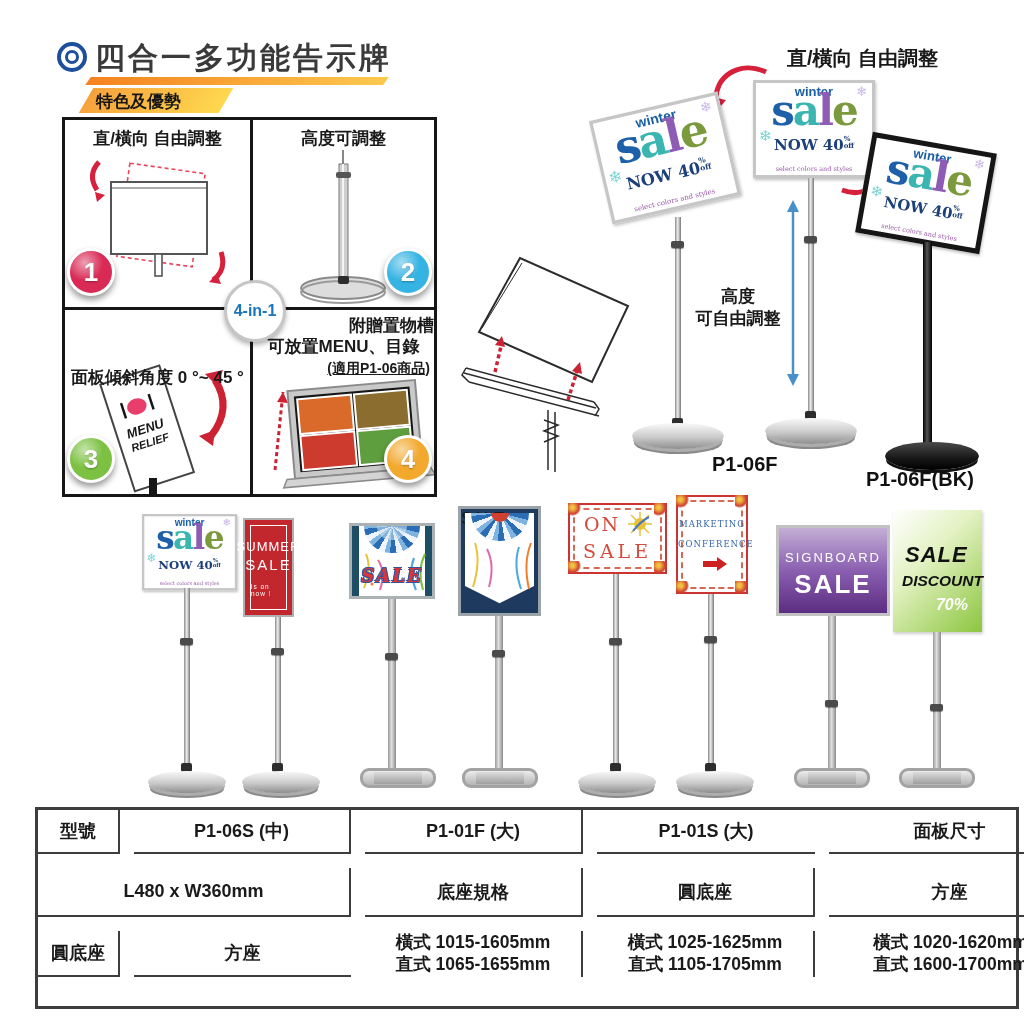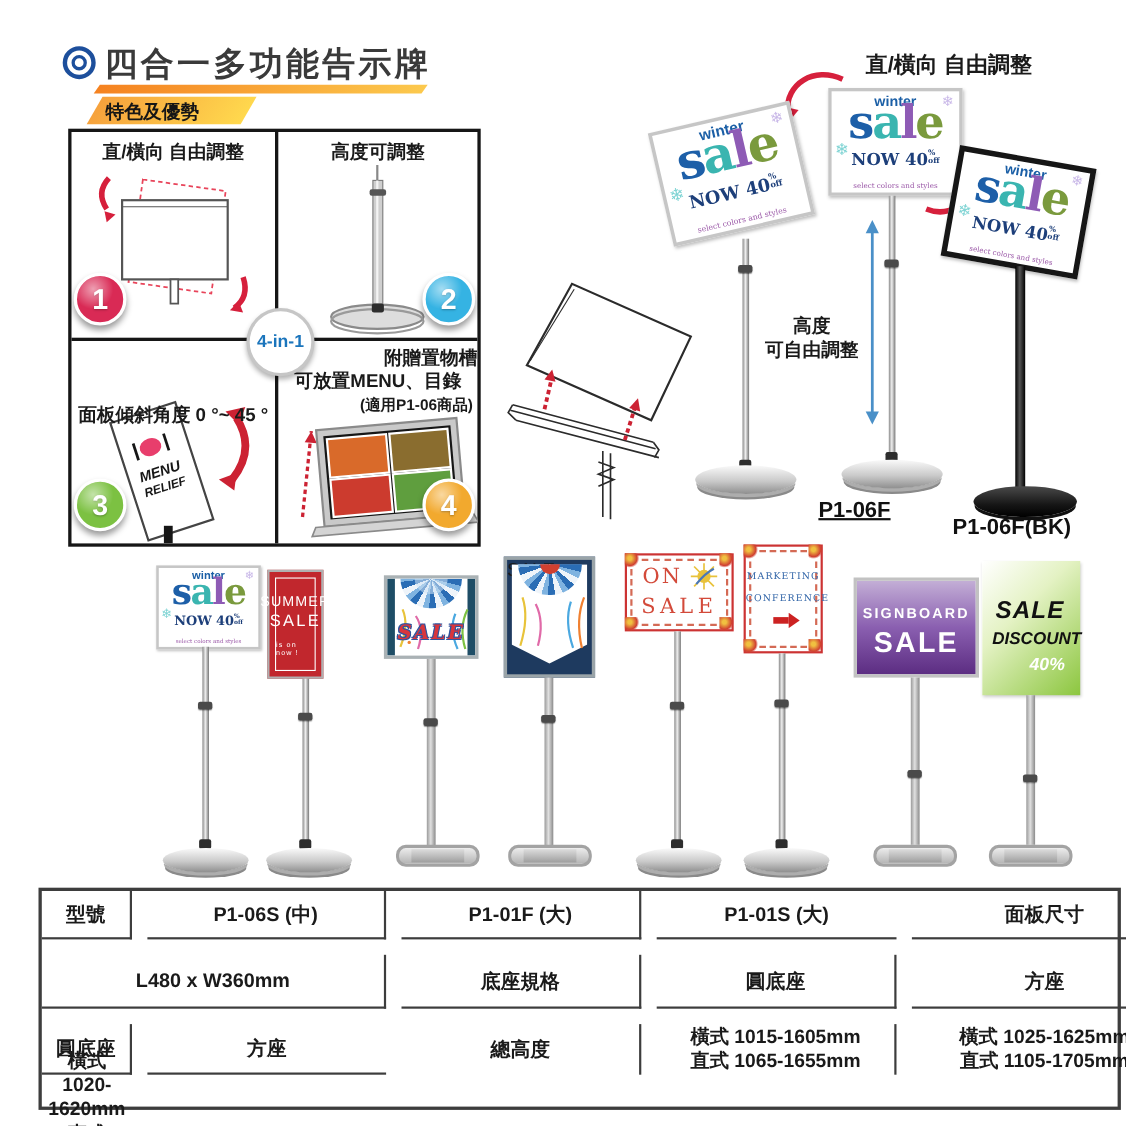--- a/index.html
+++ b/index.html
@@ -19,21 +19,21 @@
   .fgrid{left:62px;top:117px;width:375px;height:380px;border:3px solid #161616;box-sizing:border-box;background:#fff;}
   .fcell{position:absolute;box-sizing:border-box;}
   .fc1{left:0;top:0;width:188px;height:190px;border-right:3px solid #161616;border-bottom:3px solid #161616;}
   .fc2{left:188px;top:0;width:181px;height:190px;border-bottom:3px solid #161616;}
   .fc3{left:0;top:190px;width:188px;height:184px;border-right:3px solid #161616;}
   .fc4{left:188px;top:190px;width:181px;height:184px;}
   .fc-label{position:absolute;top:7px;left:0;right:0;text-align:center;font-size:17px;font-weight:bold;}
   .fc3 .fc-label{top:56px;}
   .fc4-l1{position:absolute;top:4px;left:0;right:0;text-align:right;font-size:17px;font-weight:bold;}
   .fc4-l2{position:absolute;top:25px;left:0;right:0;text-align:center;font-size:17px;font-weight:bold;}
-  .fc4-note{position:absolute;top:50px;right:4px;font-size:14px;font-weight:bold;}
+  .fc4-note{position:absolute;top:50px;right:4px;font-size:14px;font-weight:bold;text-decoration:underline;}
   .badge{position:absolute;width:42px;height:42px;border-radius:50%;border:3px solid #fff;box-sizing:content-box;
          box-shadow:0 4px 6px rgba(0,0,0,.4);display:flex;align-items:center;justify-content:center;
          color:#fff;font-size:26px;font-weight:bold;text-shadow:0 1px 2px rgba(0,0,0,.3);}
   .badge::before{content:"";position:absolute;inset:0;border-radius:50%;background:radial-gradient(circle at 35% 28%,rgba(255,255,255,.55),transparent 45%);}
   .bg1{background:#d92a55;left:2px;top:128px;}
   .bg2{background:#35b3e3;right:2px;top:128px;}
   .bg3{background:#7cc142;left:2px;bottom:11px;}
   .bg4{background:#f2a92e;right:2px;bottom:11px;}
   .fourin1{left:159px;top:160px;width:56px;height:56px;border-radius:50%;background:#fff;border:3px solid #c6c6c6;
            box-shadow:0 3px 5px rgba(0,0,0,.3);display:flex;align-items:center;justify-content:center;
@@ -88,21 +88,21 @@
     font-style:italic;font-weight:bold;color:#d9363c;text-shadow:1px 1px 0 #30549e,-1px 1px 0 #30549e,1px -1px 0 #30549e,-1px -1px 0 #30549e;letter-spacing:2px;}
   .banner-v{background:#1e3a5f;border:3px solid #9aa4a8;}
   .banner-v .pennant{position:absolute;inset:4px;background:#fff;clip-path:polygon(0 0,100% 0,100% 76%,50% 94%,0 76%);}
   .ornate{background:#fff;border:2px solid #cc3333;}
   .ornate::before{content:"";position:absolute;inset:3px;border:2px dashed #d46a55;}
   .flr{position:absolute;width:13px;height:13px;background:radial-gradient(circle at 35% 35%,#f0c040 15%,#d04030 55%,transparent 72%);}
   .onsale-on{position:absolute;left:14px;top:8px;font-family:"DejaVu Serif","Liberation Serif",serif;font-size:19px;color:#d34a3a;letter-spacing:2px;}
   .onsale-sale{position:absolute;left:0;right:0;bottom:10px;text-align:center;font-family:"DejaVu Serif","Liberation Serif",serif;font-size:19px;color:#d34a3a;letter-spacing:4px;}
   .mkt{position:absolute;left:0;right:0;text-align:center;font-family:"DejaVu Serif","Liberation Serif",serif;font-size:8.5px;color:#3366a8;letter-spacing:1px;}
   .signboard{background:linear-gradient(180deg,#c3aed6 0%,#8a5fb0 50%,#5c2d82 100%);border:3px solid #c2c2c2;color:#fff;text-align:center;}
-  .signboard .l1{margin-top:22px;font-size:13px;letter-spacing:2px;font-weight:bold;}
+  .signboard .l1{margin-top:22px;font-size:13px;letter-spacing:2px;}
   .signboard .l2{margin-top:4px;font-size:26px;font-weight:bold;letter-spacing:2px;}
   .discount{background:linear-gradient(135deg,#ffffff 0%,#e4f2c4 38%,#8cc63f 100%);box-shadow:1px 2px 3px rgba(0,0,0,.2);
     font-style:italic;font-weight:bold;}
   .discount .l1{position:absolute;left:12px;top:32px;font-size:22px;color:#111;letter-spacing:1px;}
   .discount .l2{position:absolute;left:9px;top:62px;font-size:15.5px;color:#111;}
   .discount .l3{position:absolute;right:14px;top:86px;font-size:16px;color:#fff;}
 
   
   .spec{left:35px;top:807px;width:984px;height:202px;border:3px solid #3d3d3d;box-sizing:border-box;display:grid;
         grid-template-columns:82px 217px 218px 218px 243px;grid-template-rows:44px 49px 46px 57px;gap:14px;}
@@ -250,21 +250,21 @@
       <div class="w-sale"><span class="ws1">s</span><span class="ws2">a</span><span class="ws3">l</span><span class="ws4">e</span></div>
       <div class="w-now"><span>NOW 40</span><span class="w-pct"><i>%</i><i>off</i></span></div>
       <div class="w-tag">select colors and styles</div>
       <span class="sf sf1">❄</span>
       <span class="sf sf2">❄</span>
     </div>
     <div class="pole pole-bk" style="left:68px;top:112px;height:208px;"></div>
     <div class="rbase rbase-bk" style="left:30px;top:312px;width:94px;height:28px;"></div>
   </div>
 
-  <div class="abs model-label" style="left:744px;top:453px;text-decoration:underline;">P1-06F</div>
+  <div class="abs model-label" style="left:712px;top:453px;">P1-06F</div>
   <div class="abs model-label" style="left:866px;top:468px;">P1-06F(BK)</div>
 
   <svg class="abs" style="left:452px;top:232px;" width="210" height="245">
     <polygon points="27,100 68,26 176,74 140,150" fill="#fff" stroke="#2b2b2b" stroke-width="2"></polygon>
     <line x1="30" y1="96" x2="70" y2="31" stroke="#2b2b2b" stroke-width="1"></line>
     <path d="M14 136 L142 170 M12 141 L144 176 M17 150 L147 184" fill="none" stroke="#2b2b2b" stroke-width="1.5"></path>
     <path d="M14 136 l-4 7 l7 7 M142 170 l5 7 l-4 7" fill="none" stroke="#2b2b2b" stroke-width="1.5"></path>
     <line x1="43" y1="140" x2="50" y2="110" stroke="#cc2233" stroke-width="3.5" stroke-dasharray="4 3"></line>
     <path d="M50 104 l-7 9 l10 2 z" fill="#cc2233"></path>
     <line x1="116" y1="168" x2="126" y2="136" stroke="#cc2233" stroke-width="3.5" stroke-dasharray="4 3"></line>
@@ -392,21 +392,21 @@
     </div>
     <div class="pole pole-sq" style="left:828px;top:616px;height:152px;"></div>
     <div class="clamp" style="left:825px;top:700px;"></div>
     <div class="sbase" style="left:794px;top:768px;"></div>
   </div>
 
   <div class="abs">
     <div class="sign discount" style="left:893px;top:510px;width:89px;height:122px;">
       <div class="l1">SALE</div>
       <div class="l2">DISCOUNT</div>
-      <div class="l3">40%</div>
+      <div class="l3">70%</div>
     </div>
     <div class="pole pole-sq" style="left:933px;top:632px;height:136px;"></div>
     <div class="clamp" style="left:930px;top:704px;"></div>
     <div class="sbase" style="left:899px;top:768px;"></div>
   </div>
 
   <div class="abs spec">
     <div class="tcell">型號</div>
     <div class="tcell">P1-06S (中)</div>
     <div class="tcell">P1-01F (大)</div>
@@ -414,21 +414,20 @@
 
     <div class="tcell">面板尺寸</div>
     <div class="tcell span2">L480 x W360mm</div>
 
     <div class="tcell">底座規格</div>
     <div class="tcell">圓底座</div>
     <div class="tcell">方座</div>
     <div class="tcell">圓底座</div>
     <div class="tcell lastc">方座</div>
 
-    <div class="tcell lastr">總高度</div>
     <div class="tcell two lastr">
         <span>橫式 1015-1605mm</span>
         <span>直式 1065-1655mm</span>
       </div>
     <div class="tcell two lastr">
         <span>橫式 1025-1625mm</span>
         <span>直式 1105-1705mm</span>
       </div>
     <div class="tcell two lastr lastc">
         <span>橫式 1020-1620mm</span>

